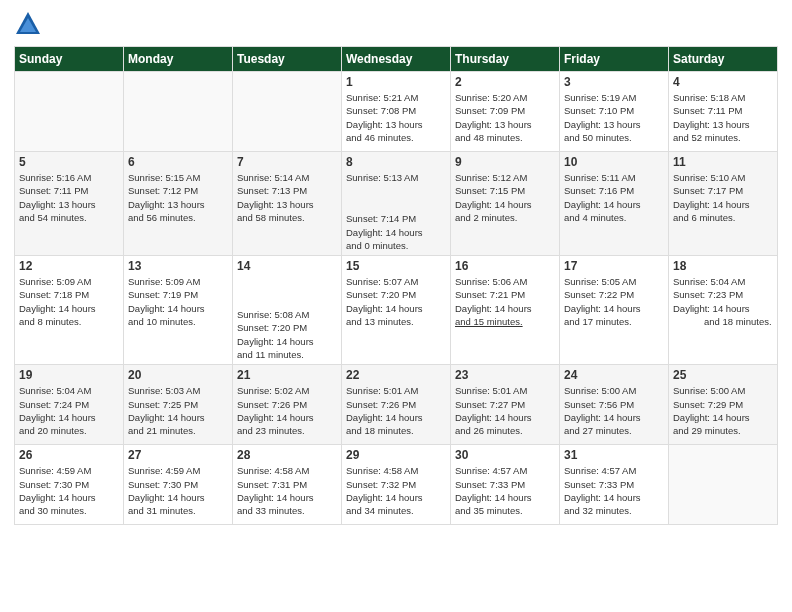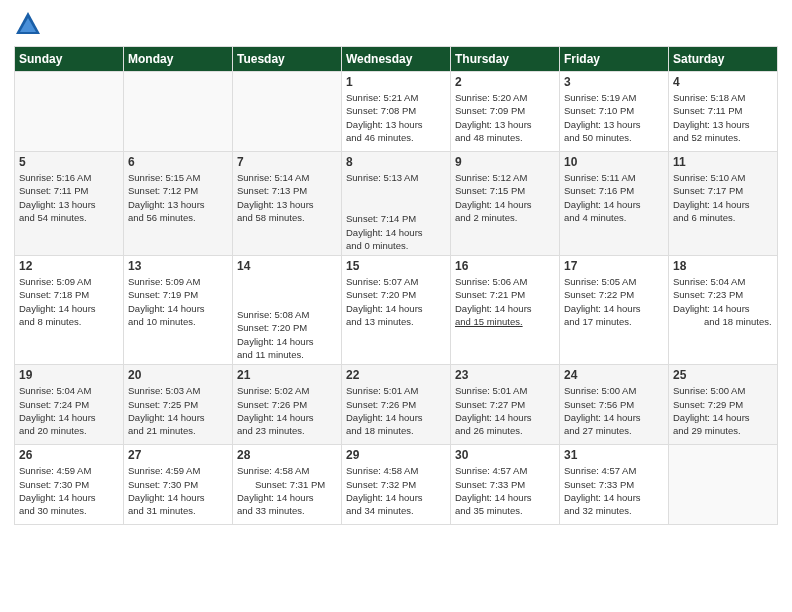--- a/index.html
+++ b/index.html
@@ -387,21 +387,21 @@
               <span style="display: block;">Sunrise: 4:59 AM</span>
               <span style="display: block;">Sunset: 7:30 PM</span>
               <span style="display: block;">Daylight: 14 hours</span>
               <span style="display: block;">and 31 minutes.</span>
             </div>
           </td>
           <td>
             <span class="day-num">28</span>
             <div class="day-info">
               <span style="display: block;">Sunrise: 4:58 AM</span>
-              <span style="display: block; margin-left: 18px;">Sunset: 7:31 PM</span>
+              <span style="display: block;">Sunset: 7:31 PM</span>
               <span style="display: block;">Daylight: 14 hours</span>
               <span style="display: block;">and 33 minutes.</span>
             </div>
           </td>
           <td>
             <span class="day-num">29</span>
             <div class="day-info">
               <span style="display: block;">Sunrise: 4:58 AM</span>
               <span style="display: block;">Sunset: 7:32 PM</span>
               <span style="display: block;">Daylight: 14 hours</span>

